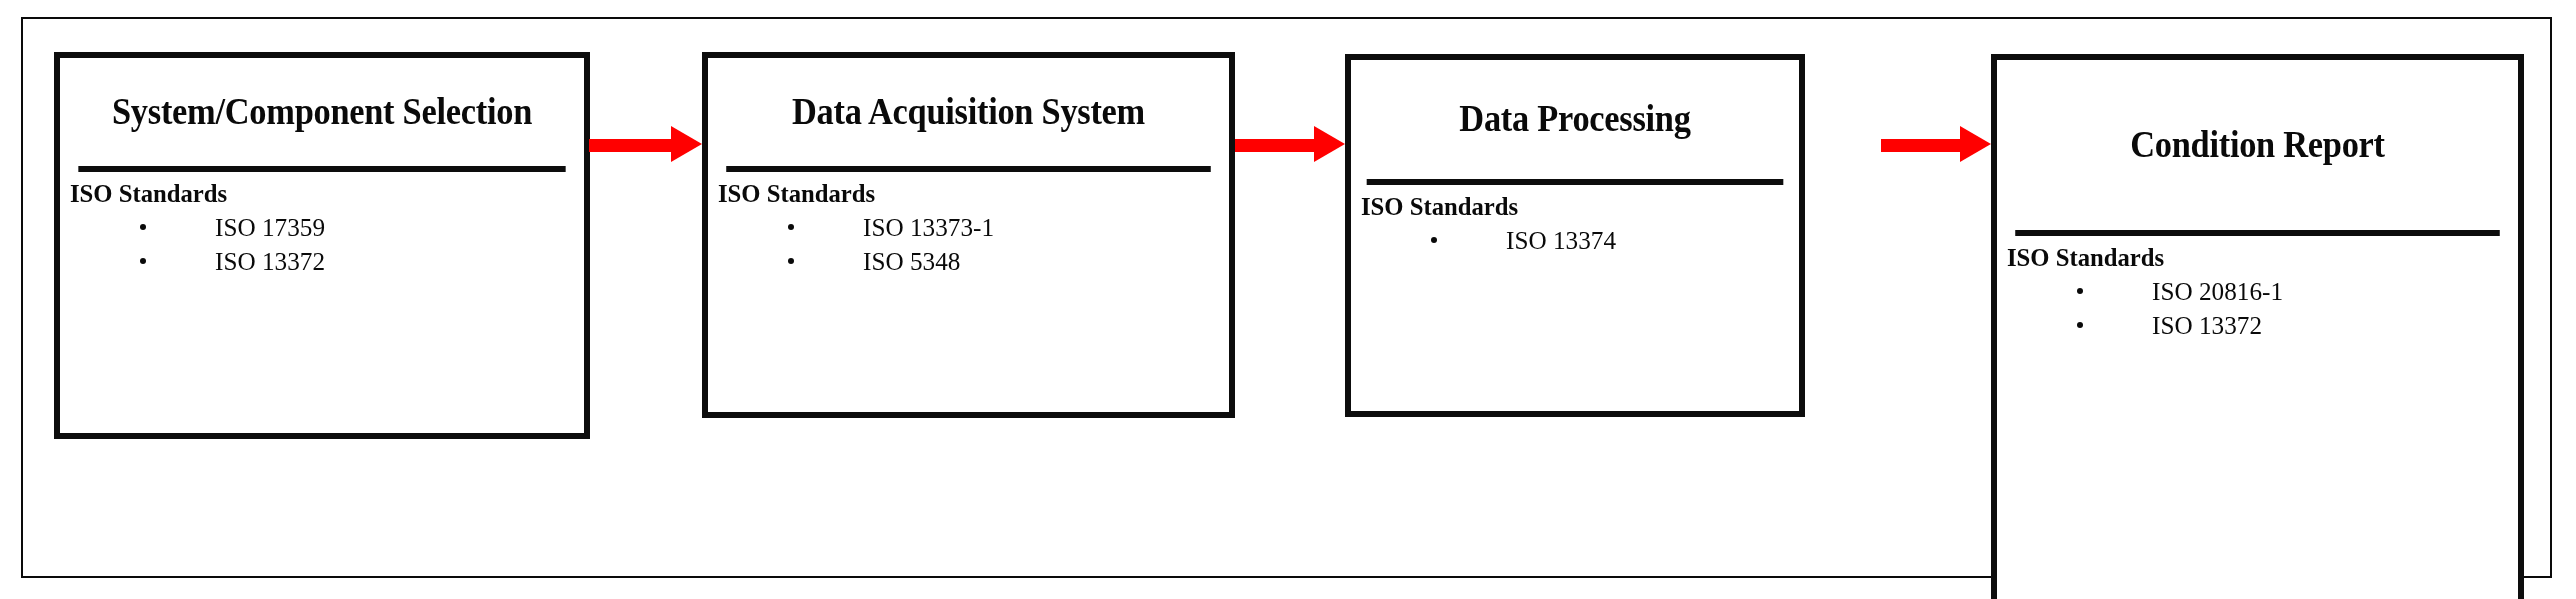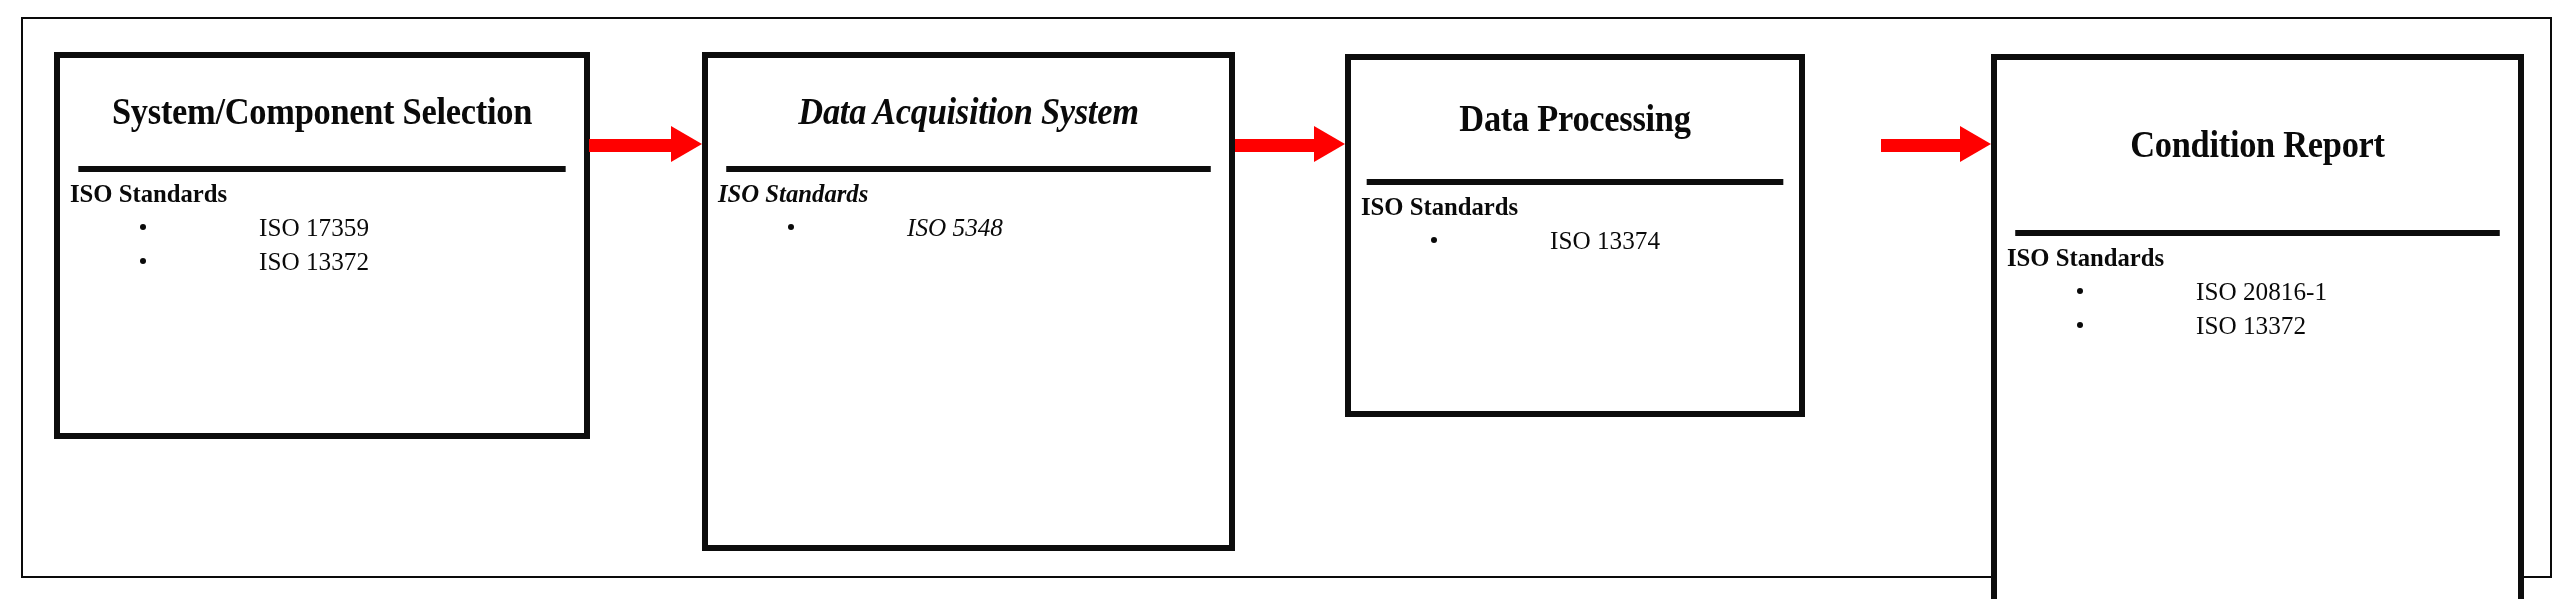--- a/index.html
+++ b/index.html
@@ -88,21 +88,20 @@
     box-sizing: border-box;
   }
 
   .std-item {
     display: flex;
     align-items: baseline;
     font-size: 26px;
     line-height: 1.28;
     color: #0a0a0a;
     white-space: nowrap;
-    gap: 44px;
   }
 
   .std-bullet {
     display: inline-block;
     width: 6px;
     height: 6px;
     border-radius: 50%;
     background: #0a0a0a;
     margin-right: 69px;
     flex: 0 0 auto;
@@ -161,25 +160,29 @@
         </li>
       </ul>
     </div>
   </div>
 
   <div class="arrow" style="left:589px; top:132px; width:113px;">
     <div class="shaft" style="width:86px;"></div>
     <div class="head" style="left:82px;"></div>
   </div>
 
-  <div class="flow-box" style="left:702px; top:52px; width:533px; height:499px;font-style:italic;">
+  <div class="flow-box" style="left:702px; top:52px; width:533px; height:366px;">
     <div class="box-title" style="height:114px;">Data Acquisition System</div>
     <div class="box-body">
       <div class="body-heading">ISO Standards</div>
       <ul class="std-list">
+        <li class="std-item">
+          <span class="std-bullet"></span>
+          <span class="std-label">ISO 13373-1</span>
+        </li>
         <li class="std-item">
           <span class="std-bullet"></span>
           <span class="std-label">ISO 5348</span>
         </li>
       </ul>
     </div>
   </div>
 
   <div class="arrow" style="left:1235px; top:132px; width:110px;">
     <div class="shaft" style="width:83px;"></div>

